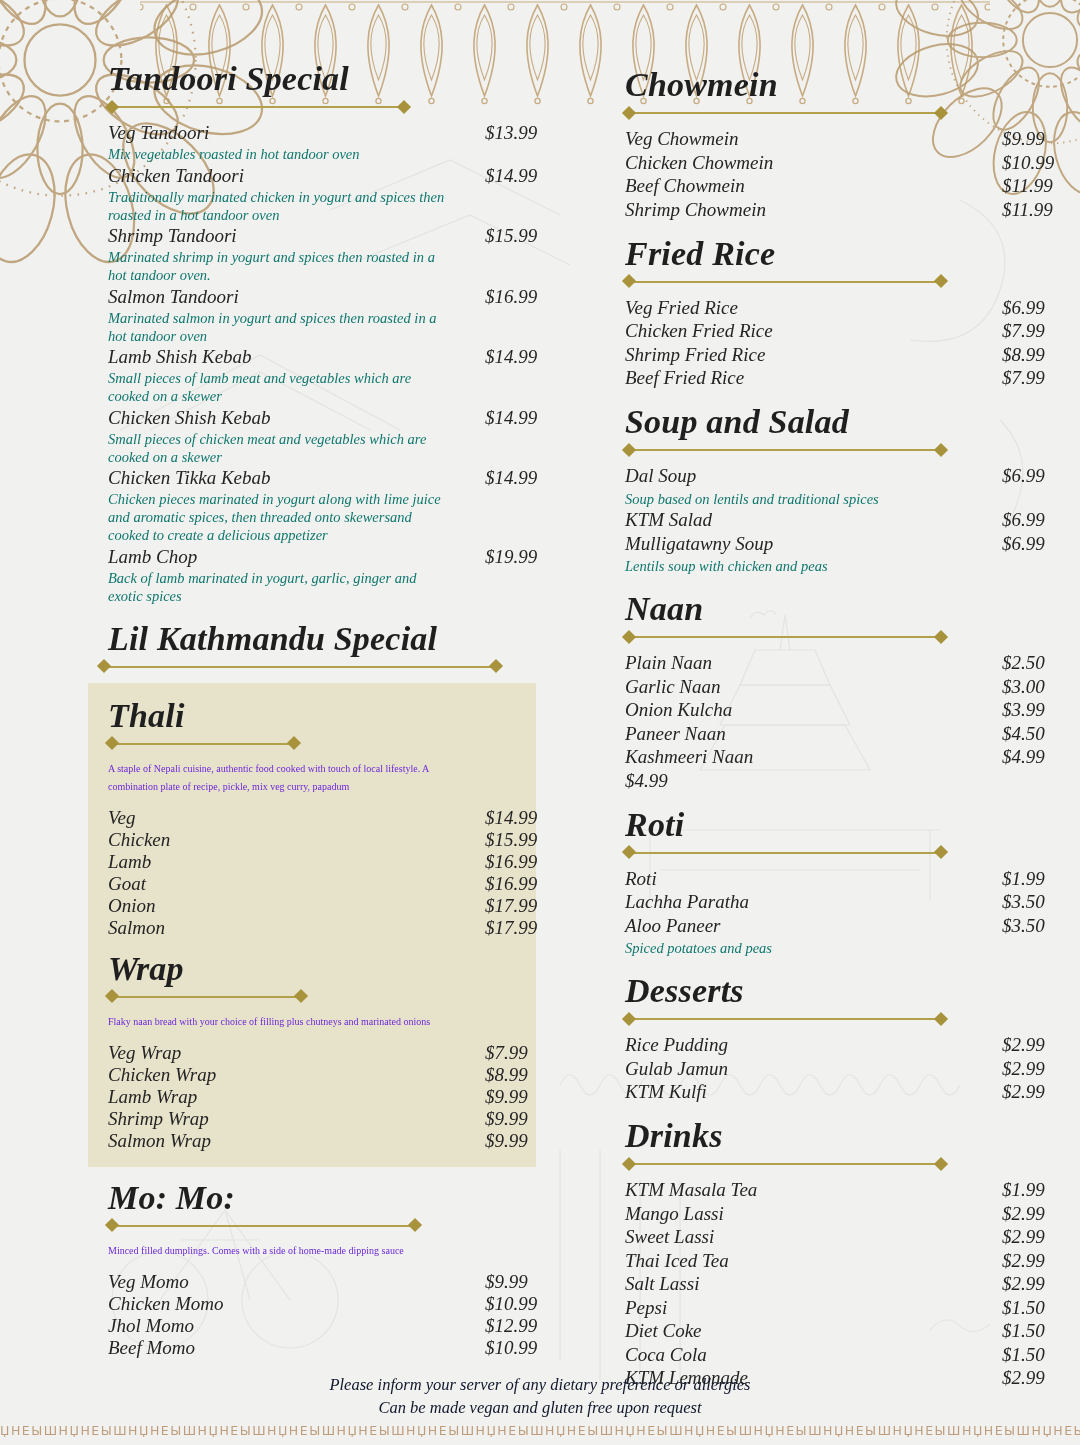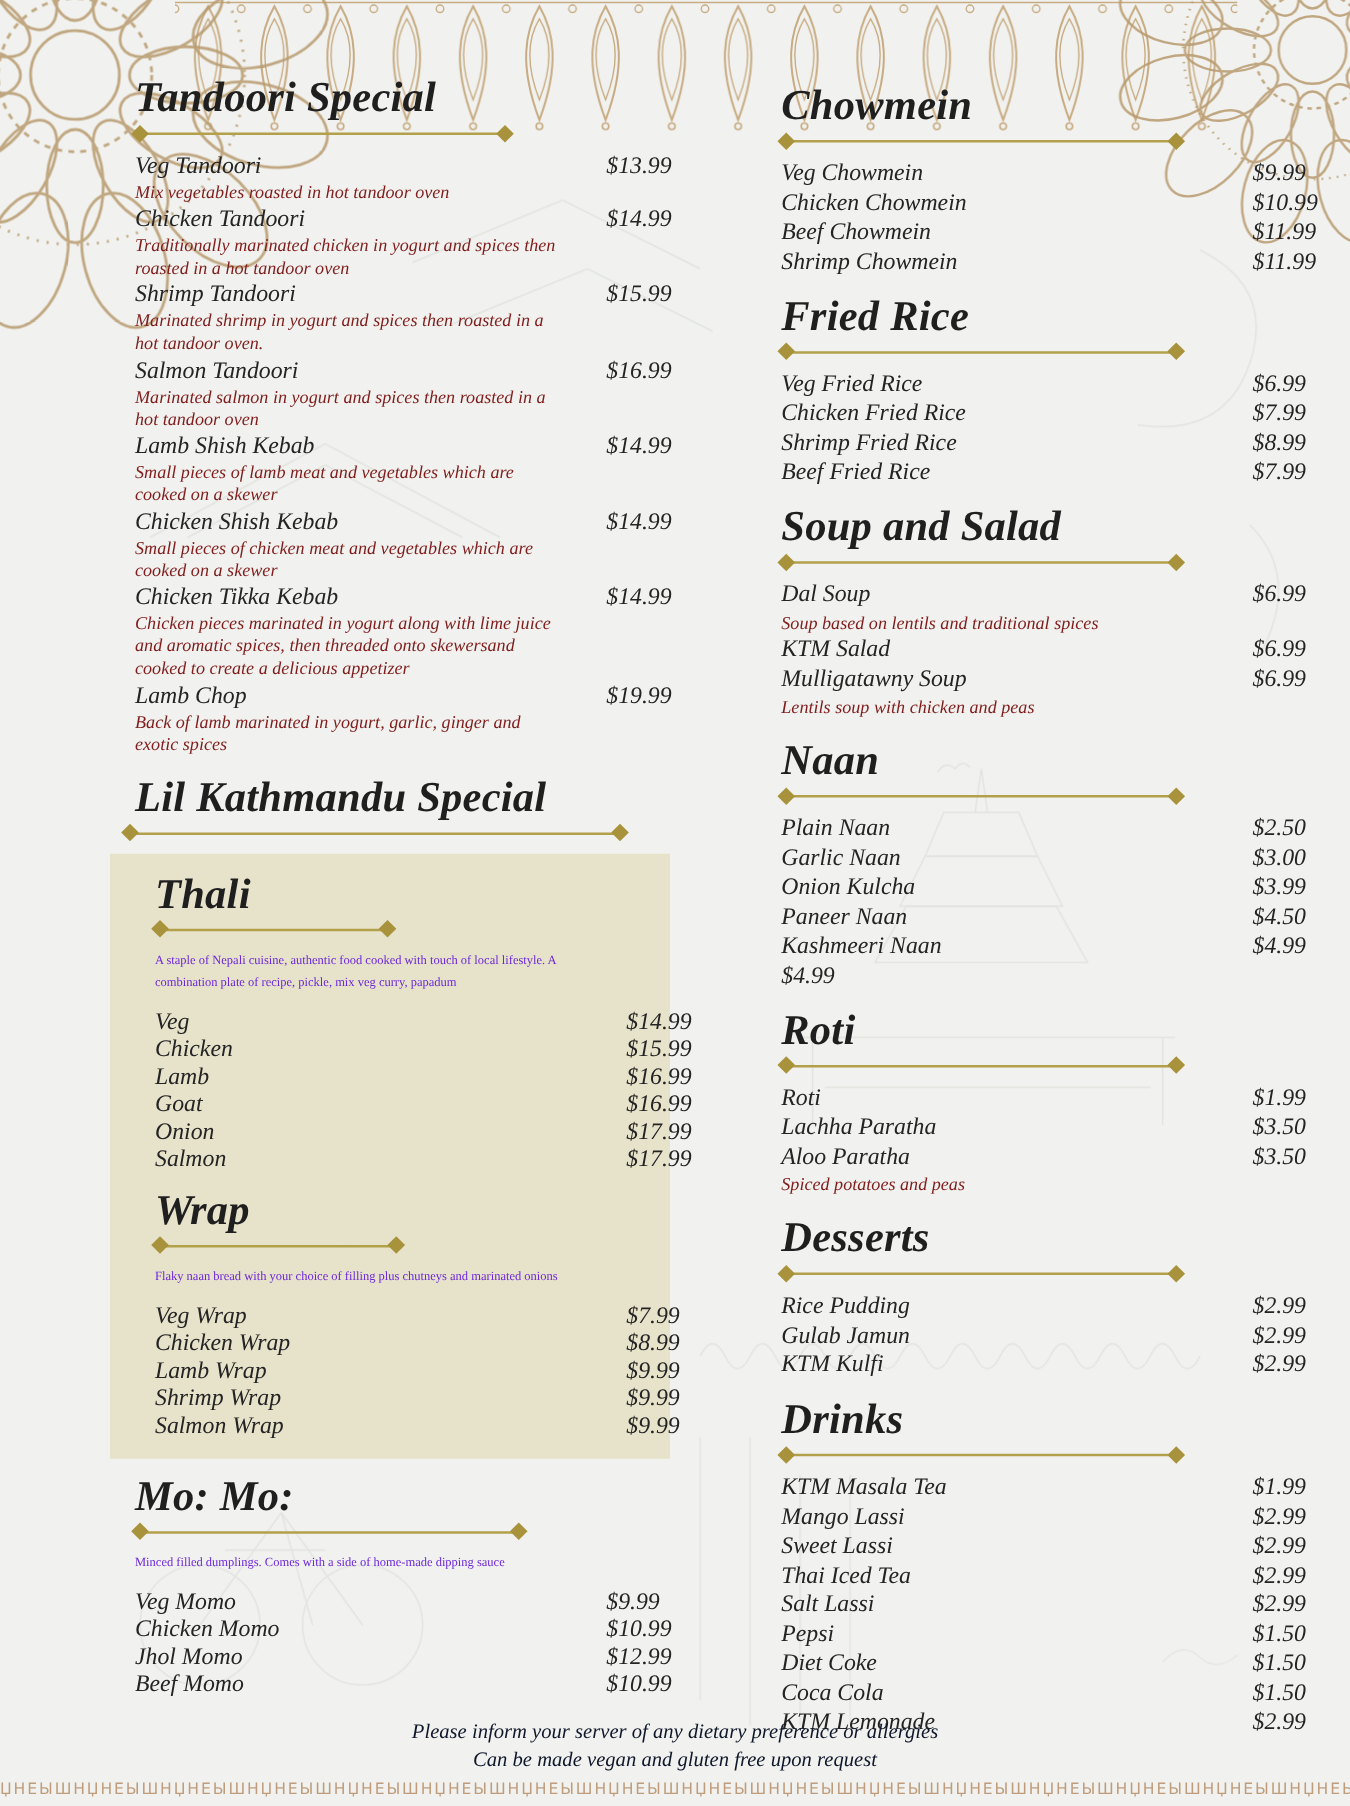--- a/index.html
+++ b/index.html
@@ -32,28 +32,28 @@
   .rule::before{left:-1px;}
   .rule::after{right:-1px;}
   .section-desc{
     font-size:10px;line-height:18px;color:#6d28d9;
     margin:0 0 12px;max-width:348px;
   }
   .item-row{display:flex;font-style:italic;font-size:19px;line-height:20px;
     color:#242424;margin-bottom:2px;gap:27px;}
   .item-name{width:350px;flex:none;}
   .item-price{flex:none;white-space:nowrap;}
-  .item-desc{font-style:italic;font-size:14.5px;line-height:18px;color:#7f1d1d;
+  .item-desc{font-style:italic;font-size:14.5px;line-height:18px;color:#0f766e;
     margin:0 0 2.5px;max-width:340px;}
   .col-right .item-row{margin-bottom:3.5px;}
   
   .panel{
     background:rgba(230,225,199,0.92);
     margin:2px -16px 12px -20px;
-    padding:14px 16px 4px 36px;
+    padding:14px 16px 4px 20px;
   }
   .panel .menu-section{margin-bottom:12px;}
   [data-name="section-lilk"]{margin-bottom:2px;}
   [data-name="section-lilk"] .rule{margin-left:-8px;}
   
   .footer{
     position:absolute;z-index:2;top:1373px;left:0;width:100%;text-align:center;
     font-style:italic;font-size:16.5px;line-height:23px;color:#0f172a;
   }
   .bstrip{
@@ -573,21 +573,21 @@
   <div class="menu-item" data-name="menu-item">
     <div class="item-row" data-name="menu-item-row">
       <span class="item-name" data-name="item-name">Lachha Paratha</span>
       <span class="item-price" data-name="item-price">$3.50</span>
     </div>
 
   </div>
 
   <div class="menu-item" data-name="menu-item">
     <div class="item-row" data-name="menu-item-row">
-      <span class="item-name" data-name="item-name">Aloo Paratha</span>
+      <span class="item-name" data-name="item-name">Aloo Paneer</span>
       <span class="item-price" data-name="item-price">$3.50</span>
     </div>
     <p class="item-desc" data-name="item-description">Spiced potatoes and peas</p>
   </div>
 </div>
   </section>
 
   <section class="menu-section" data-name="section-desserts">
     <h2 class="section-title" data-name="section-title">Desserts</h2>
     <div class="rule" data-name="section-divider-icon" style="width: 320px;"></div>

